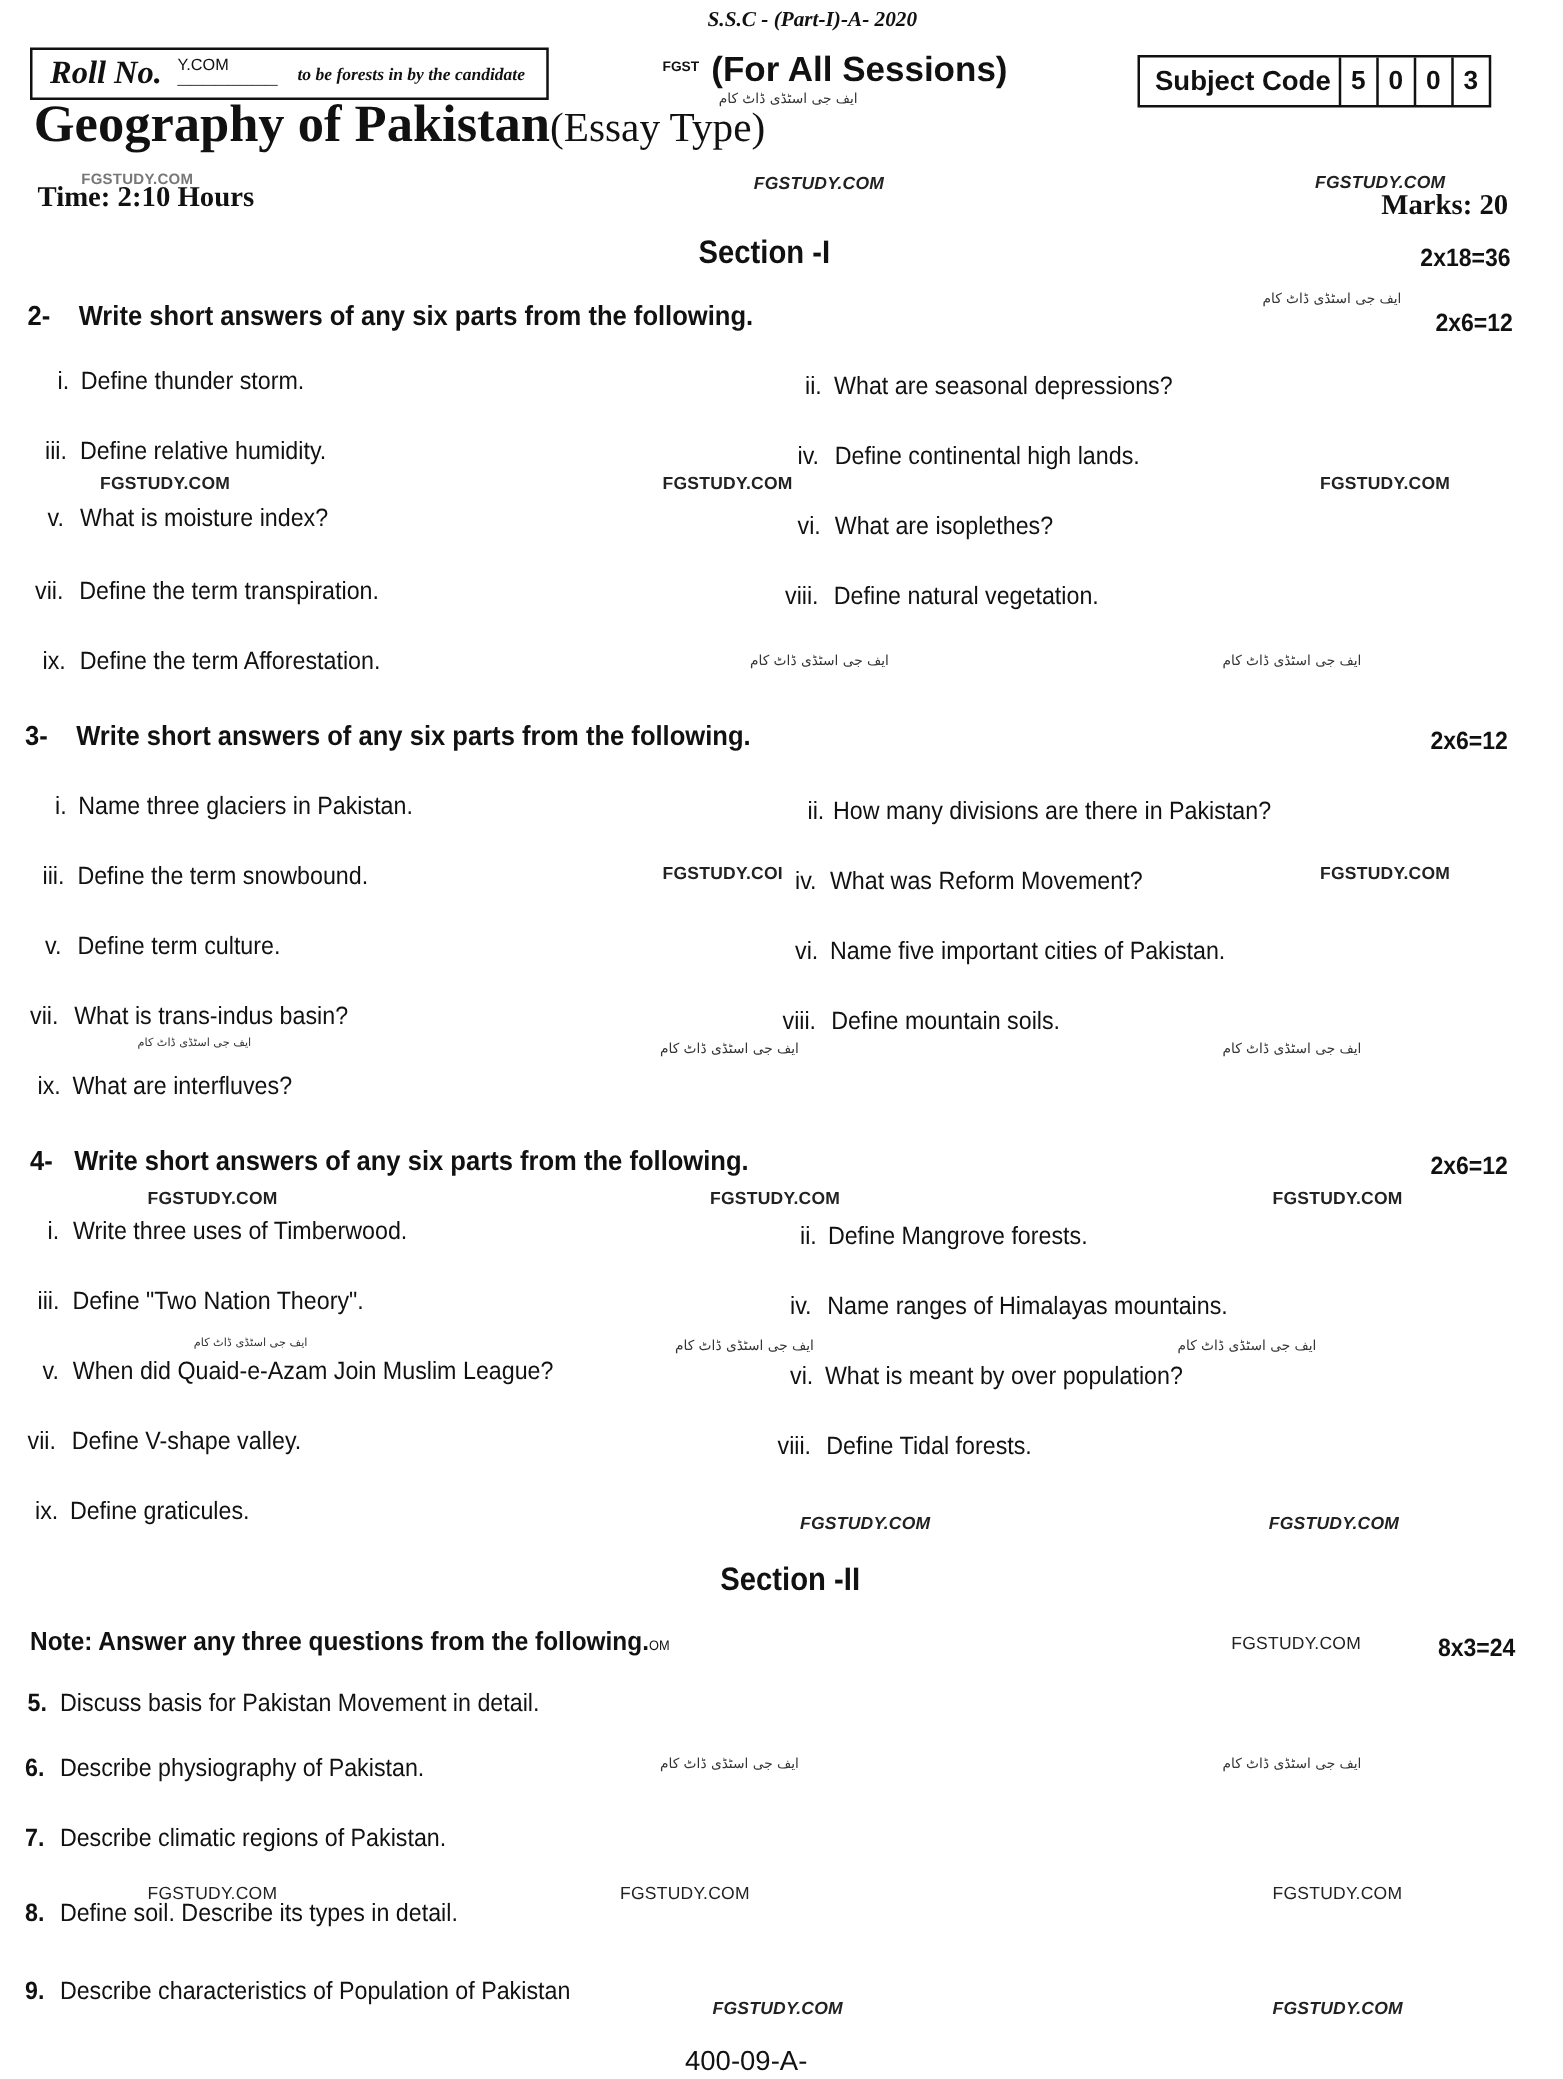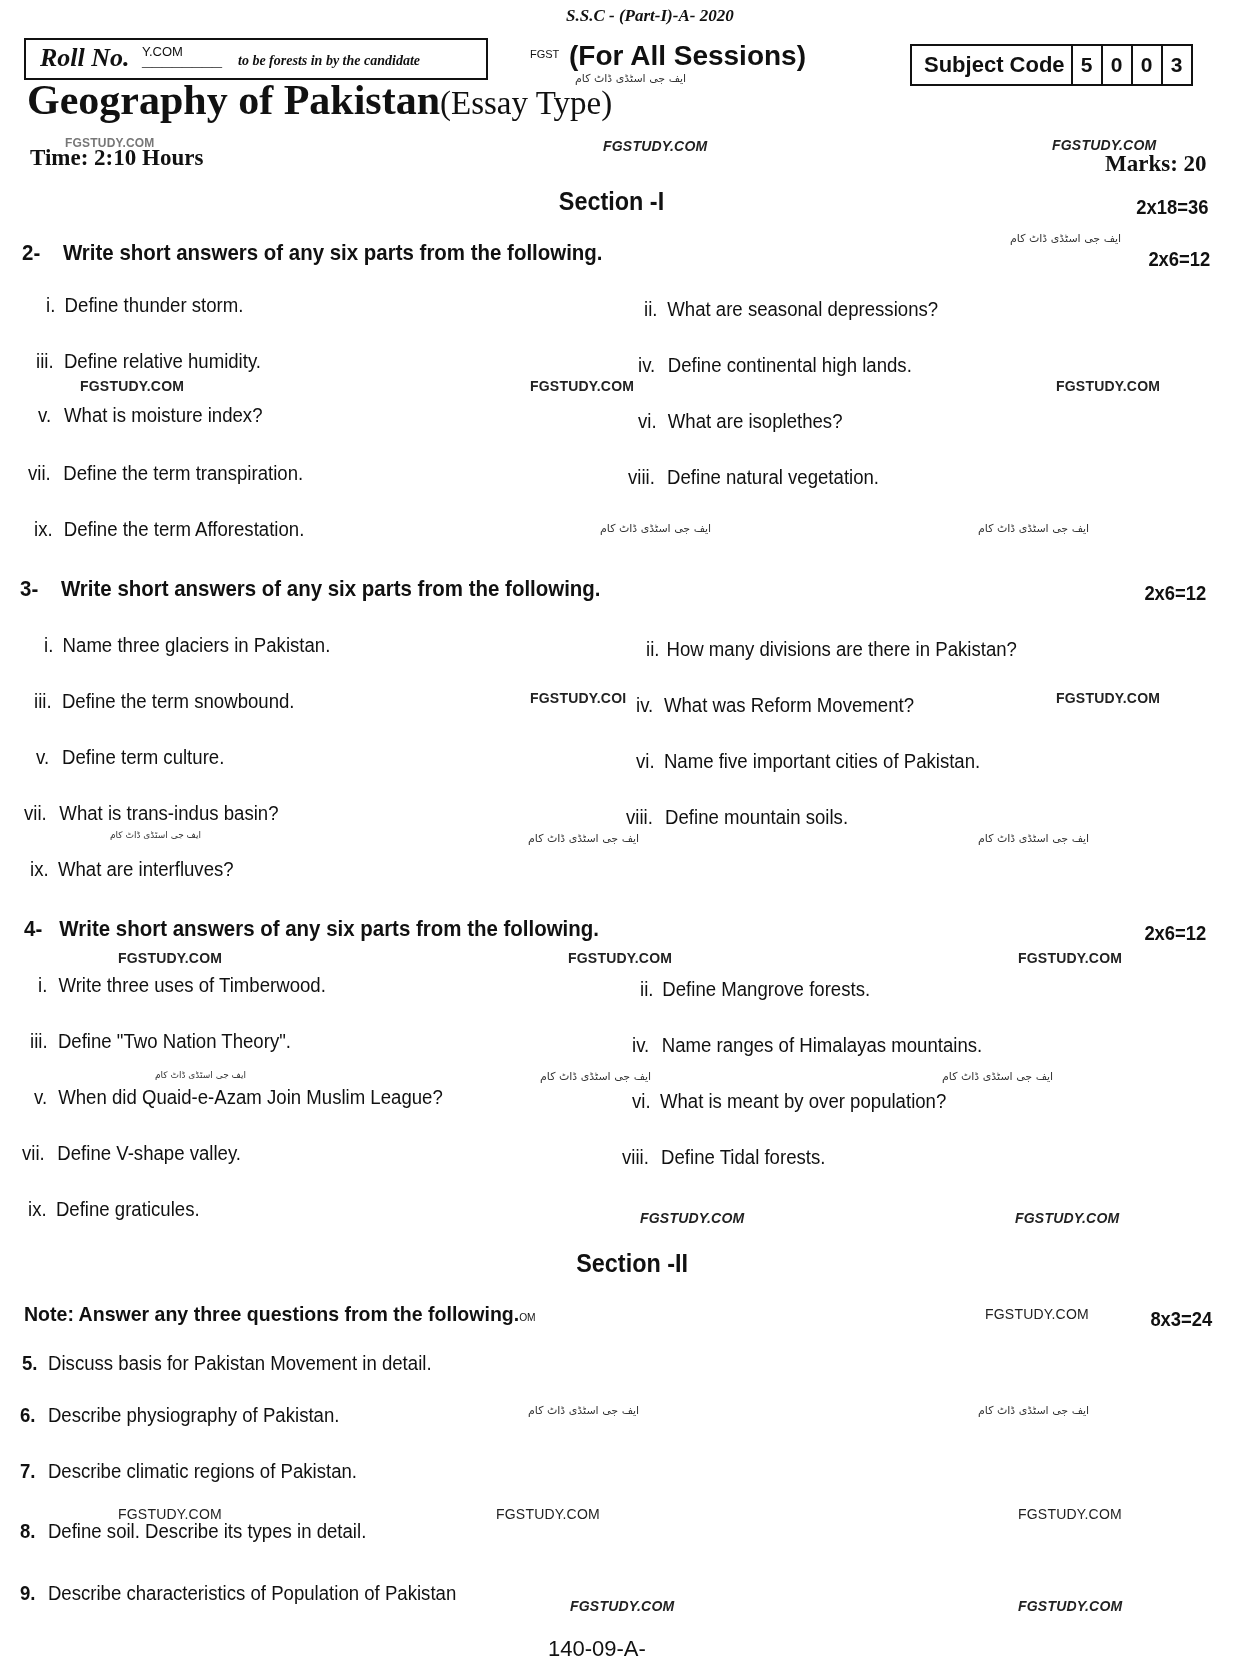--- a/index.html
+++ b/index.html
@@ -8,38 +8,38 @@
   .serif { font-family:"Liberation Serif", serif; }
   .sans { font-family:"Liberation Sans", sans-serif; }
   .wm { font-family:"Liberation Sans", sans-serif; font-size:14px; font-weight:bold; color:#222; letter-spacing:0.2px; }
   .wm-i { font-style:italic; }
   .urdu { font-family:"DejaVu Sans", sans-serif; font-size:11px; color:#333; direction:rtl; }
   .qhead { font-family:"Liberation Sans", sans-serif; font-weight:bold; font-size:22px; transform:scaleX(0.93); transform-origin:left center; }
   .item { font-family:"Liberation Sans", sans-serif; font-size:20px; transform:scaleX(0.93); transform-origin:left center; }
   .num { display:inline-block; }
   .marks { font-family:"Liberation Sans", sans-serif; font-weight:bold; font-size:20px; transform:scaleX(0.92); transform-origin:right center; }
   .section { font-family:"Liberation Sans", sans-serif; font-weight:bold; font-size:26px; transform:scaleX(0.9); }
-  .rollbox { position:absolute; left:24px; top:38px; width:464px; height:42px; border:2.5px solid #111; box-sizing:border-box; }
+  .rollbox { position:absolute; left:24px; top:38px; width:415px; height:42px; border:2.5px solid #111; box-sizing:border-box; }
   .codebox { position:absolute; left:910px; top:44px; height:42px; border:2.5px solid #111; display:flex; box-sizing:border-box; }
   .codebox .cell { border-left:2px solid #111; width:28px; display:flex; align-items:center; justify-content:center; font-weight:bold; font-size:21px; }
   .codebox .lbl { padding:0 6px 0 12px; display:flex; align-items:center; font-weight:bold; font-size:22px; }
 </style>
 </head>
 <body>
 
 <div class="abs serif" style="left:566px; top:6px; font-size:17px; font-style:italic; font-weight:bold;">S.S.C - (Part-I)-A- 2020</div>
 
 <div class="rollbox">
   <span class="abs serif" style="left:14px; top:3px; font-size:26px; font-weight:bold; font-style:italic;">Roll No.</span>
   <span class="abs sans" style="left:116px; top:4px; font-size:13px;">Y.COM</span>
   <span class="abs sans" style="left:116px; top:10px; font-size:18px; font-weight:bold;">________</span>
   <span class="abs serif" style="left:212px; top:13px; font-size:14px; font-weight:bold; font-style:italic;">to be forests in by the candidate</span>
 </div>
 
-<div class="abs sans" style="left:530px; top:48px; font-size:11px; font-weight:normal;">FGST</div>
+<div class="abs sans" style="left:530px; top:48px; font-size:11px; font-weight:bold;">FGST</div>
 <div class="abs sans" style="left:569px; top:40px; font-size:28px; font-weight:bold;">(For All Sessions)</div>
 <div class="abs urdu" style="left:575px; top:72px;">ایف جی اسٹڈی ڈاٹ کام</div>
 
 <div class="codebox">
   <div class="lbl">Subject Code</div>
   <div class="cell">5</div>
   <div class="cell">0</div>
   <div class="cell">0</div>
   <div class="cell">3</div>
 </div>
@@ -134,13 +134,13 @@
 <div class="abs urdu" style="left:978px; top:1404px;">ایف جی اسٹڈی ڈاٹ کام</div>
 <div class="abs item" style="left:20px; top:1460px;"><span class="num" style="width:30px; font-weight:bold;">7.</span><span>Describe climatic regions of Pakistan.</span></div>
 <div class="abs wm" style="left:118px; top:1506px; font-weight:normal;">FGSTUDY.COM</div>
 <div class="abs wm" style="left:496px; top:1506px; font-weight:normal;">FGSTUDY.COM</div>
 <div class="abs wm" style="left:1018px; top:1506px; font-weight:normal;">FGSTUDY.COM</div>
 <div class="abs item" style="left:20px; top:1520px;"><span class="num" style="width:30px; font-weight:bold;">8.</span><span>Define soil. Describe its types in detail.</span></div>
 <div class="abs item" style="left:20px; top:1582px;"><span class="num" style="width:30px; font-weight:bold;">9.</span><span>Describe characteristics of Population of Pakistan</span></div>
 <div class="abs wm wm-i" style="left:570px; top:1598px;">FGSTUDY.COM</div>
 <div class="abs wm wm-i" style="left:1018px; top:1598px;">FGSTUDY.COM</div>
 
-<div class="abs sans" style="left:548px; top:1636px; font-size:22px;">140-09-A-</div>
+<div class="abs sans" style="left:548px; top:1636px; font-size:22px;">400-09-A-</div>
 
 </body></html>

